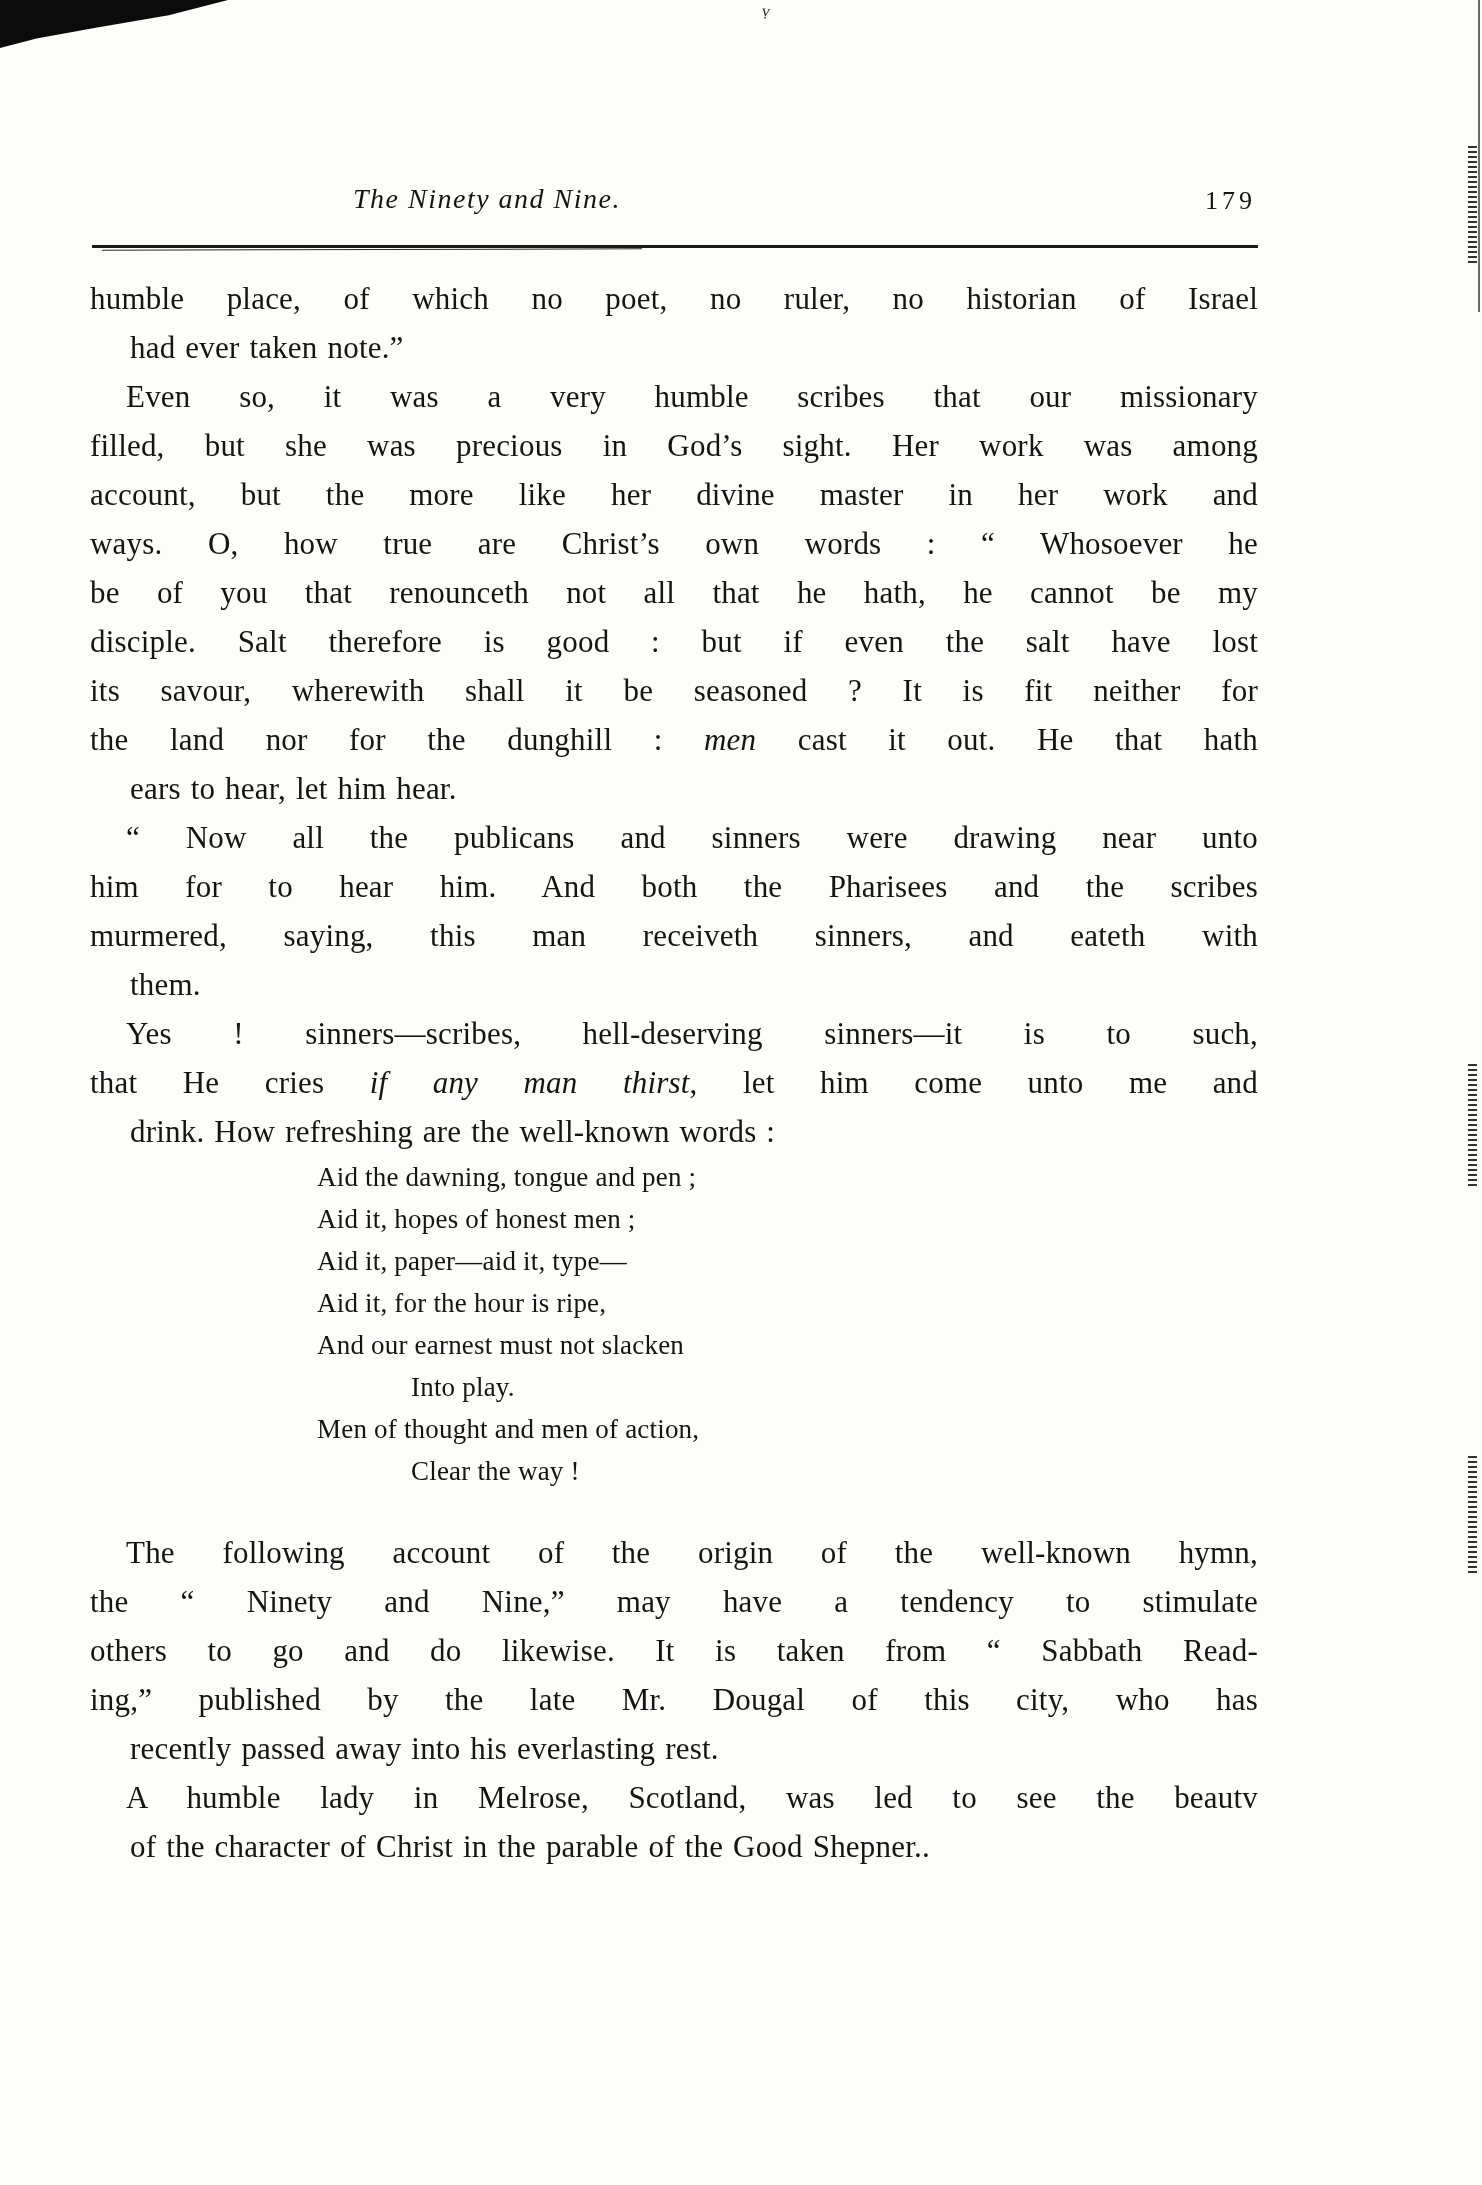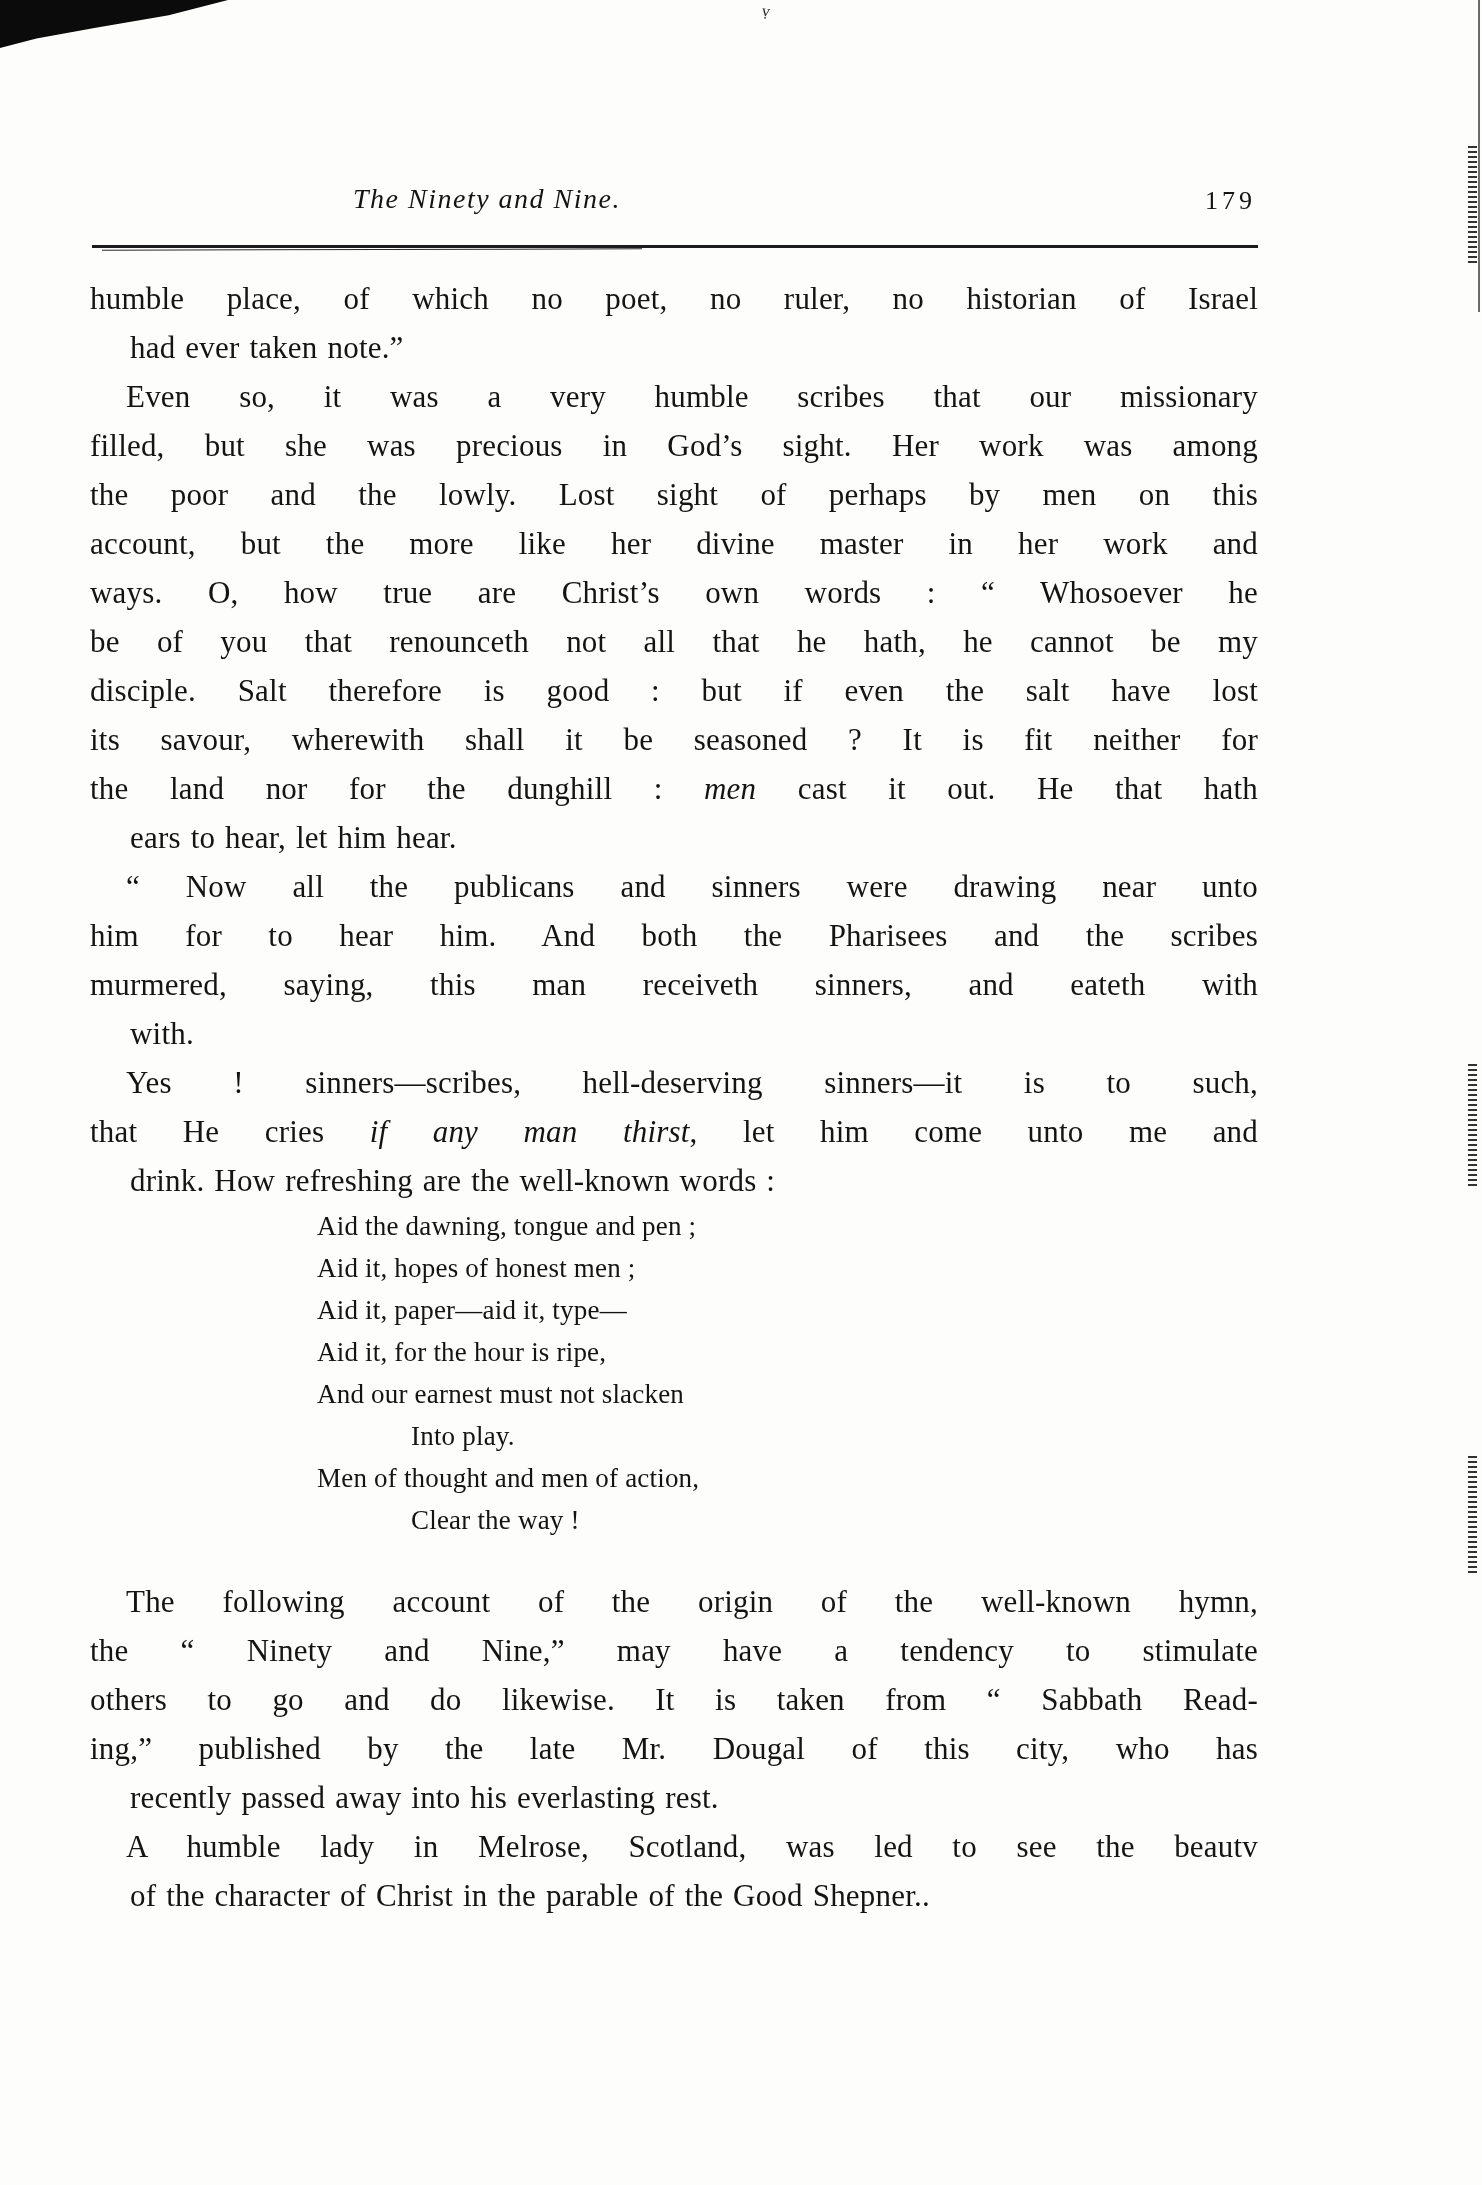--- a/index.html
+++ b/index.html
@@ -141,34 +141,33 @@
   <div class="header-rule"></div>
 
   <div class="page-text">
       <div class="para">
         <div class="line"><span>humble place, of which no poet, no ruler, no historian of Israel</span></div>
         <div class="line last"><span>had ever taken note.”</span></div>
       </div>
       <div class="para">
         <div class="line indent"><span>Even so, it was a very humble scribes that our missionary</span></div>
         <div class="line"><span>filled, but she was precious in God’s sight.  Her work was among</span></div>
-        <div class="line"><span>the poor and the lowly.  Lost sight of perhaps by men on this</span></div>
         <div class="line"><span>account, but the more like her divine master in her work and</span></div>
         <div class="line"><span>ways.  O, how true are Christ’s own words :  “ Whosoever he</span></div>
         <div class="line"><span>be of you that renounceth not all that he hath, he cannot be my</span></div>
         <div class="line"><span>disciple.  Salt therefore is good : but if even the salt have lost</span></div>
         <div class="line"><span>its savour, wherewith shall it be seasoned ?  It is fit neither for</span></div>
         <div class="line"><span>the land nor for the dunghill : </span><em>men</em><span> cast it out.  He that hath</span></div>
         <div class="line last"><span>ears to hear, let him hear.</span></div>
       </div>
       <div class="para">
         <div class="line indent"><span>“ Now all the publicans and sinners were drawing near unto</span></div>
         <div class="line"><span>him for to hear him.  And both the Pharisees and the scribes</span></div>
         <div class="line"><span>murmered, saying, this man receiveth sinners, and eateth with</span></div>
-        <div class="line last"><span>with.</span></div>
+        <div class="line last"><span>them.</span></div>
       </div>
       <div class="para">
         <div class="line indent"><span>Yes !  sinners—scribes, hell-deserving sinners—it is to such,</span></div>
         <div class="line"><span>that He cries </span><em>if any man thirst</em><span>, let him come unto me and</span></div>
         <div class="line last"><span>drink.  How refreshing are the well-known words :</span></div>
       </div>
       <div class="poem">
         <div class="poem-line">Aid the dawning, tongue and pen ;</div>
         <div class="poem-line">Aid it, hopes of honest men ;</div>
         <div class="poem-line">Aid it, paper—aid it, type—</div>

